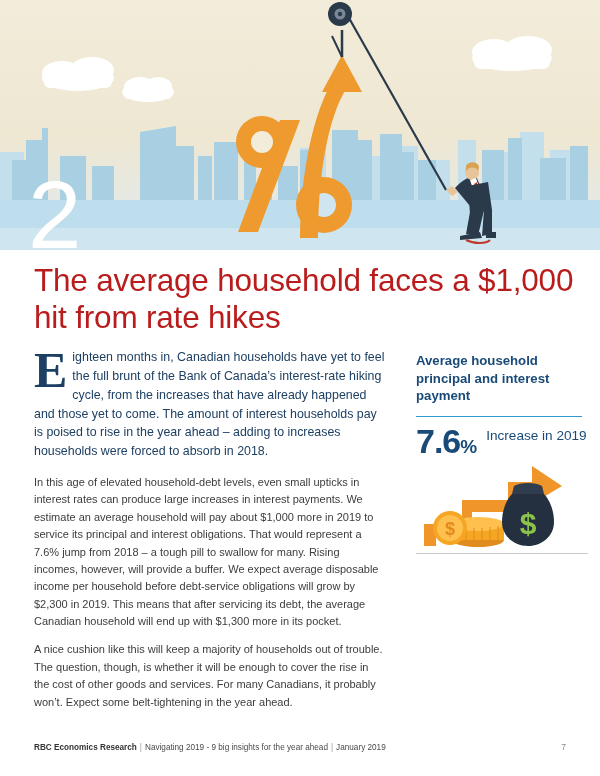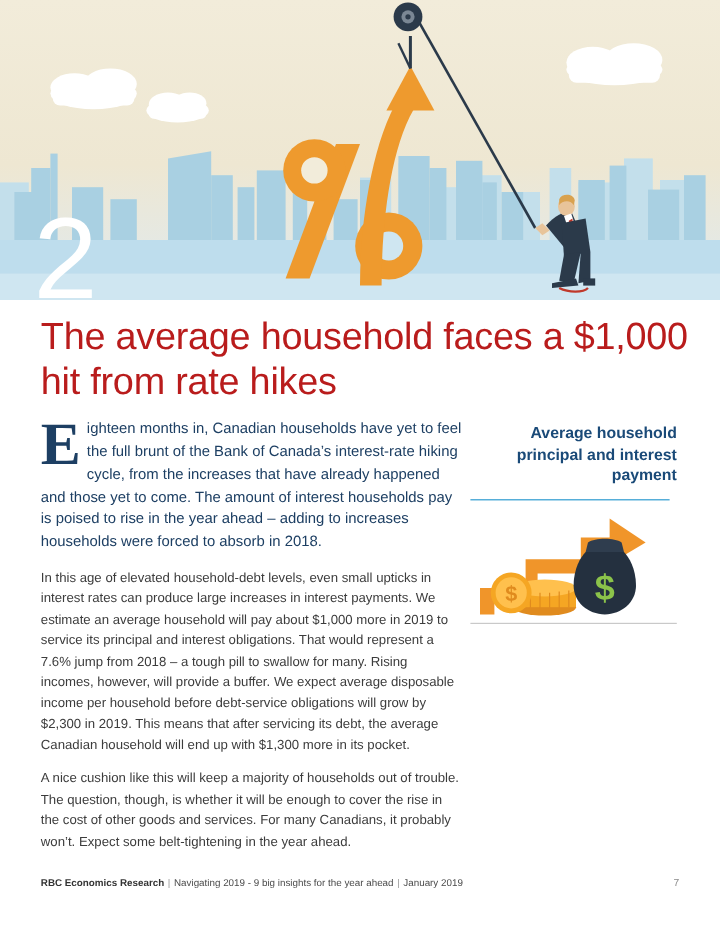--- a/index.html
+++ b/index.html
@@ -57,23 +57,22 @@
     line-height:1.58;
     color:#3c3c3c;
     margin-top:11px;
     text-align:left;
   }
   .para.p2 { margin-top:13px; }
 
   
   .sidebar {
     position:absolute;
-    left:392px; top:352px;
+    left:416px; top:352px;
     width:172px;
-    text-align:right;
   }
   .side-title {
     font-size:13.2px;
     line-height:1.33;
     font-weight:700;
     color:#1a4a78;
   }
   .side-rule {
     height:1.6px;
     background:#2d9bd0;
@@ -114,21 +113,21 @@
   .side-rule-bottom {
     height:1px;
     background:#c9c9c9;
     width:172px;
     margin-top:1px;
   }
 
   
   .footer {
     position:absolute;
-    left:34px; bottom:36px;
+    left:34px; bottom:24px;
     width:532px;
     display:flex;
     align-items:center;
     justify-content:space-between;
   }
   .footer-left { font-size:8.2px; color:#4a4a4a; }
   .footer-left b { font-weight:700; color:#333; }
   .footer-left .sep { color:#9a9a9a; margin:0 3px; }
   .footer-page { font-size:8.6px; color:#8a8a8a; }
 </style>
@@ -253,20 +252,24 @@
 
 <div class="body-col">
   <p class="lead"><span class="dropcap">E</span><span>ighteen months in, Canadian households have yet to feel the full brunt of the Bank of Canada’s interest-rate hiking cycle, from the increases that have already happened and those yet to come. The amount of interest households pay is poised to rise in the year ahead – adding to increases households were forced to absorb in 2018.</span></p>
   <p class="para p2">In this age of elevated household-debt levels, even small upticks in interest rates can produce large increases in interest payments. We estimate an average household will pay about $1,000 more in 2019 to service its principal and interest obligations. That would represent a 7.6% jump from 2018 – a tough pill to swallow for many. Rising incomes, however, will provide a buffer. We expect average disposable income per household before debt-service obligations will grow by $2,300 in 2019. This means that after servicing its debt, the average Canadian household will end up with $1,300 more in its pocket.</p>
   <p class="para">A nice cushion like this will keep a majority of households out of trouble. The question, though, is whether it will be enough to cover the rise in the cost of other goods and services. For many Canadians, it probably won’t. Expect some belt-tightening in the year ahead.</p>
 </div>
 
 <aside class="sidebar">
   <div class="side-title">Average household principal and interest payment</div>
   <div class="side-rule"></div>
+  <div class="stat-row">
+    <div class="stat-num"><span>7.6</span><span class="pct">%</span></div>
+    <div class="stat-label">Increase in 2019</div>
+  </div>
 
   <div class="side-art">
     <svg width="172" height="92" viewBox="0 0 172 92" xmlns="http://www.w3.org/2000/svg">
 
       <g fill="#f0952a">
         <path d="M8 86 L8 64 L46 64 L46 40 L92 40 L92 22 L122 22 L122 34 L102 34 L102 52 L56 52 L56 76 L20 76 L20 86 Z"></path>
         <polygon points="116,6 146,26 116,44"></polygon>
       </g>
 
       <g>

